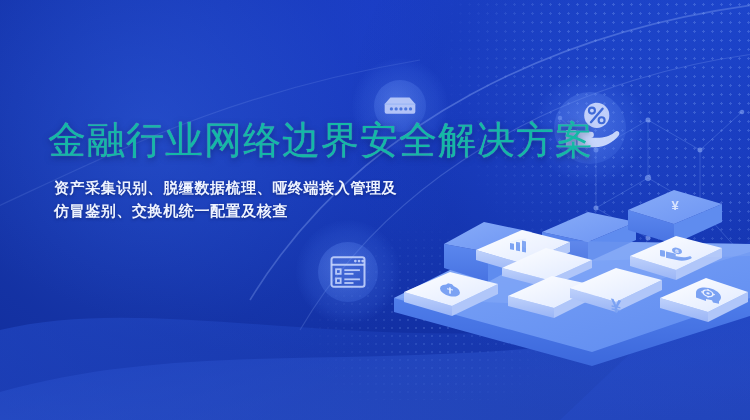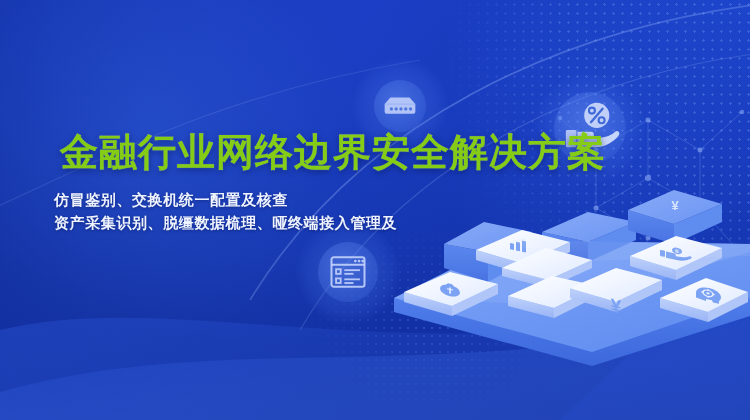--- a/index.html
+++ b/index.html
@@ -93,25 +93,25 @@
 
   
   #text-block {
     position: absolute;
     left: 48px;
     top: 118px;
     width: 470px;
     z-index: 6;
   }
   #page-title {
-    margin: 12px;
+    margin: 0;
     font-size: 38px;
     line-height: 44px;
-    font-weight: 700;
-    color: #84cc16;
+    font-weight: 400;
+    color: #14b8a6;
     letter-spacing: 1px;
     text-shadow: 0 2px 6px rgba(4,18,80,0.55), 0 0 1px rgba(255,255,255,0.5);
     white-space: nowrap;
   }
   #page-subtitle {
     margin: 14px 0 0 6px;
     font-size: 15px;
     line-height: 23px;
     font-weight: 700;
     color: #eef3ff;
@@ -362,18 +362,18 @@
         <path d="M14 0 v2 M14 12 v2 M7 7 h2 M19 7 h2" stroke="#eaf0ff" stroke-width="1.5"></path>
       </g>
     </g>
 
     <path d="M118 54 L358 58 L358 70 L160 76 Z" fill="#ffffff" opacity=".06"></path>
   </svg>
 
   <div id="text-block">
     <h1 id="page-title">金融行业网络边界安全解决方案</h1>
     <div id="page-subtitle">
+      <span class="sub-line">资产采集识别、脱缰数据梳理、哑终端接入管理及</span>
       <span class="sub-line">仿冒鉴别、交换机统一配置及核查</span>
-      <span class="sub-line">资产采集识别、脱缰数据梳理、哑终端接入管理及</span>
     </div>
   </div>
 
 </div>
 
 </body></html>

